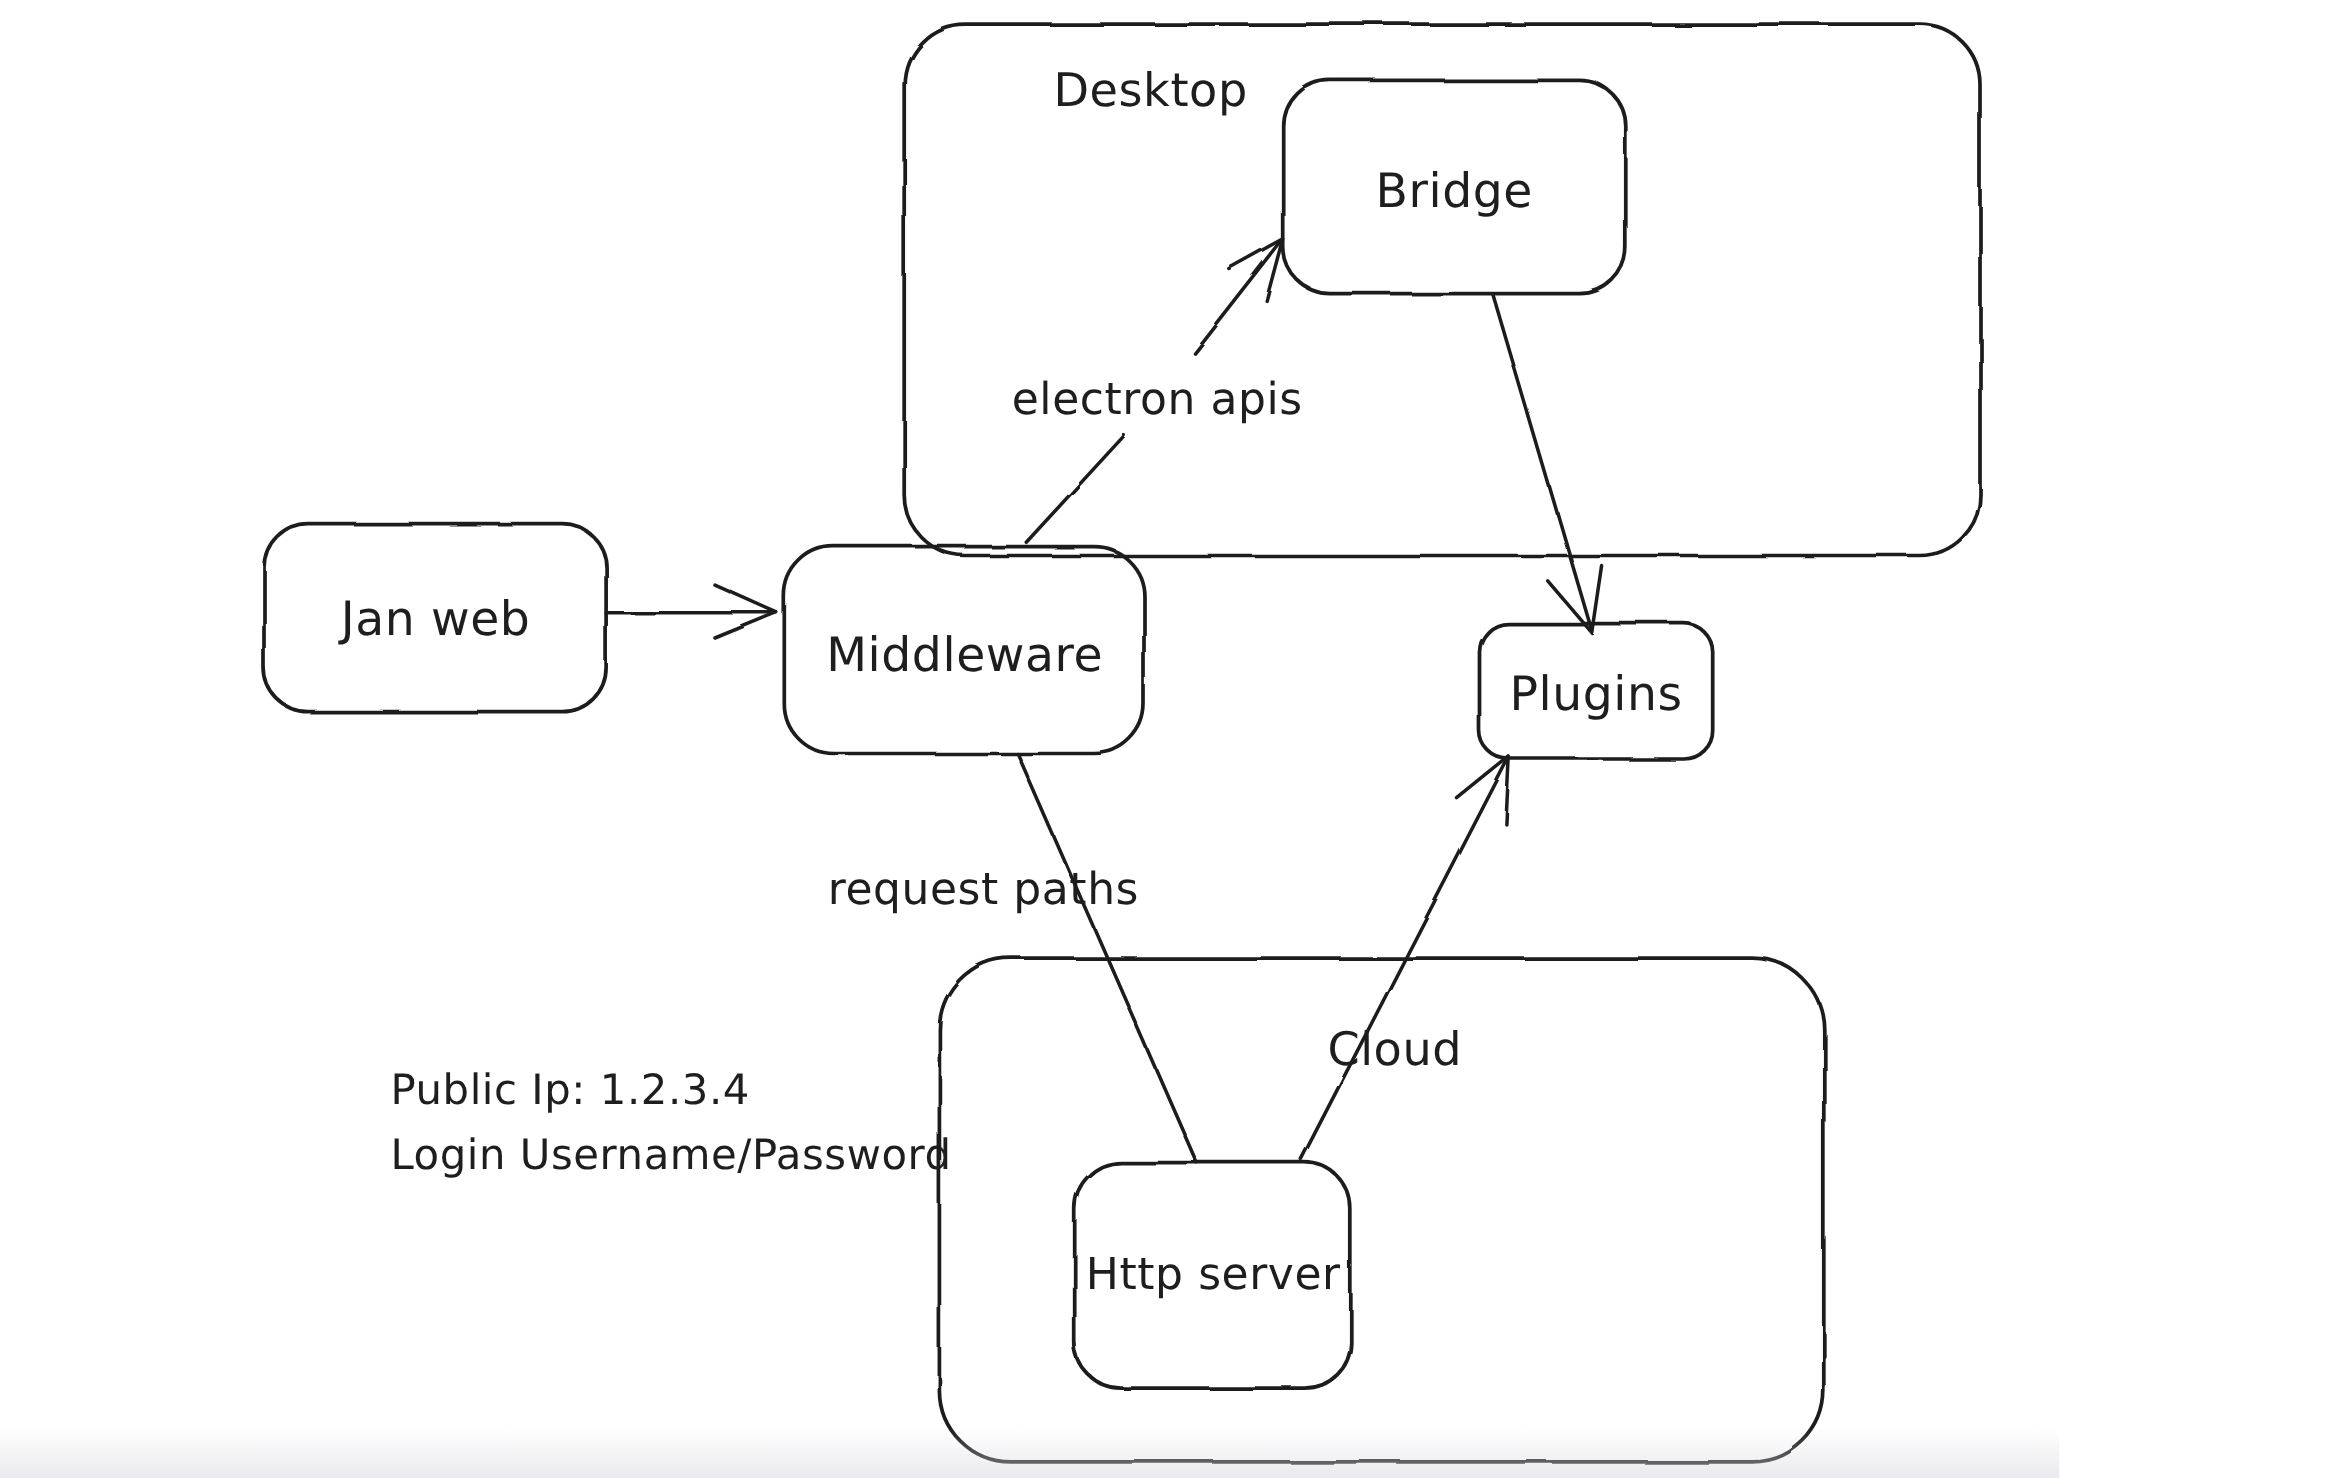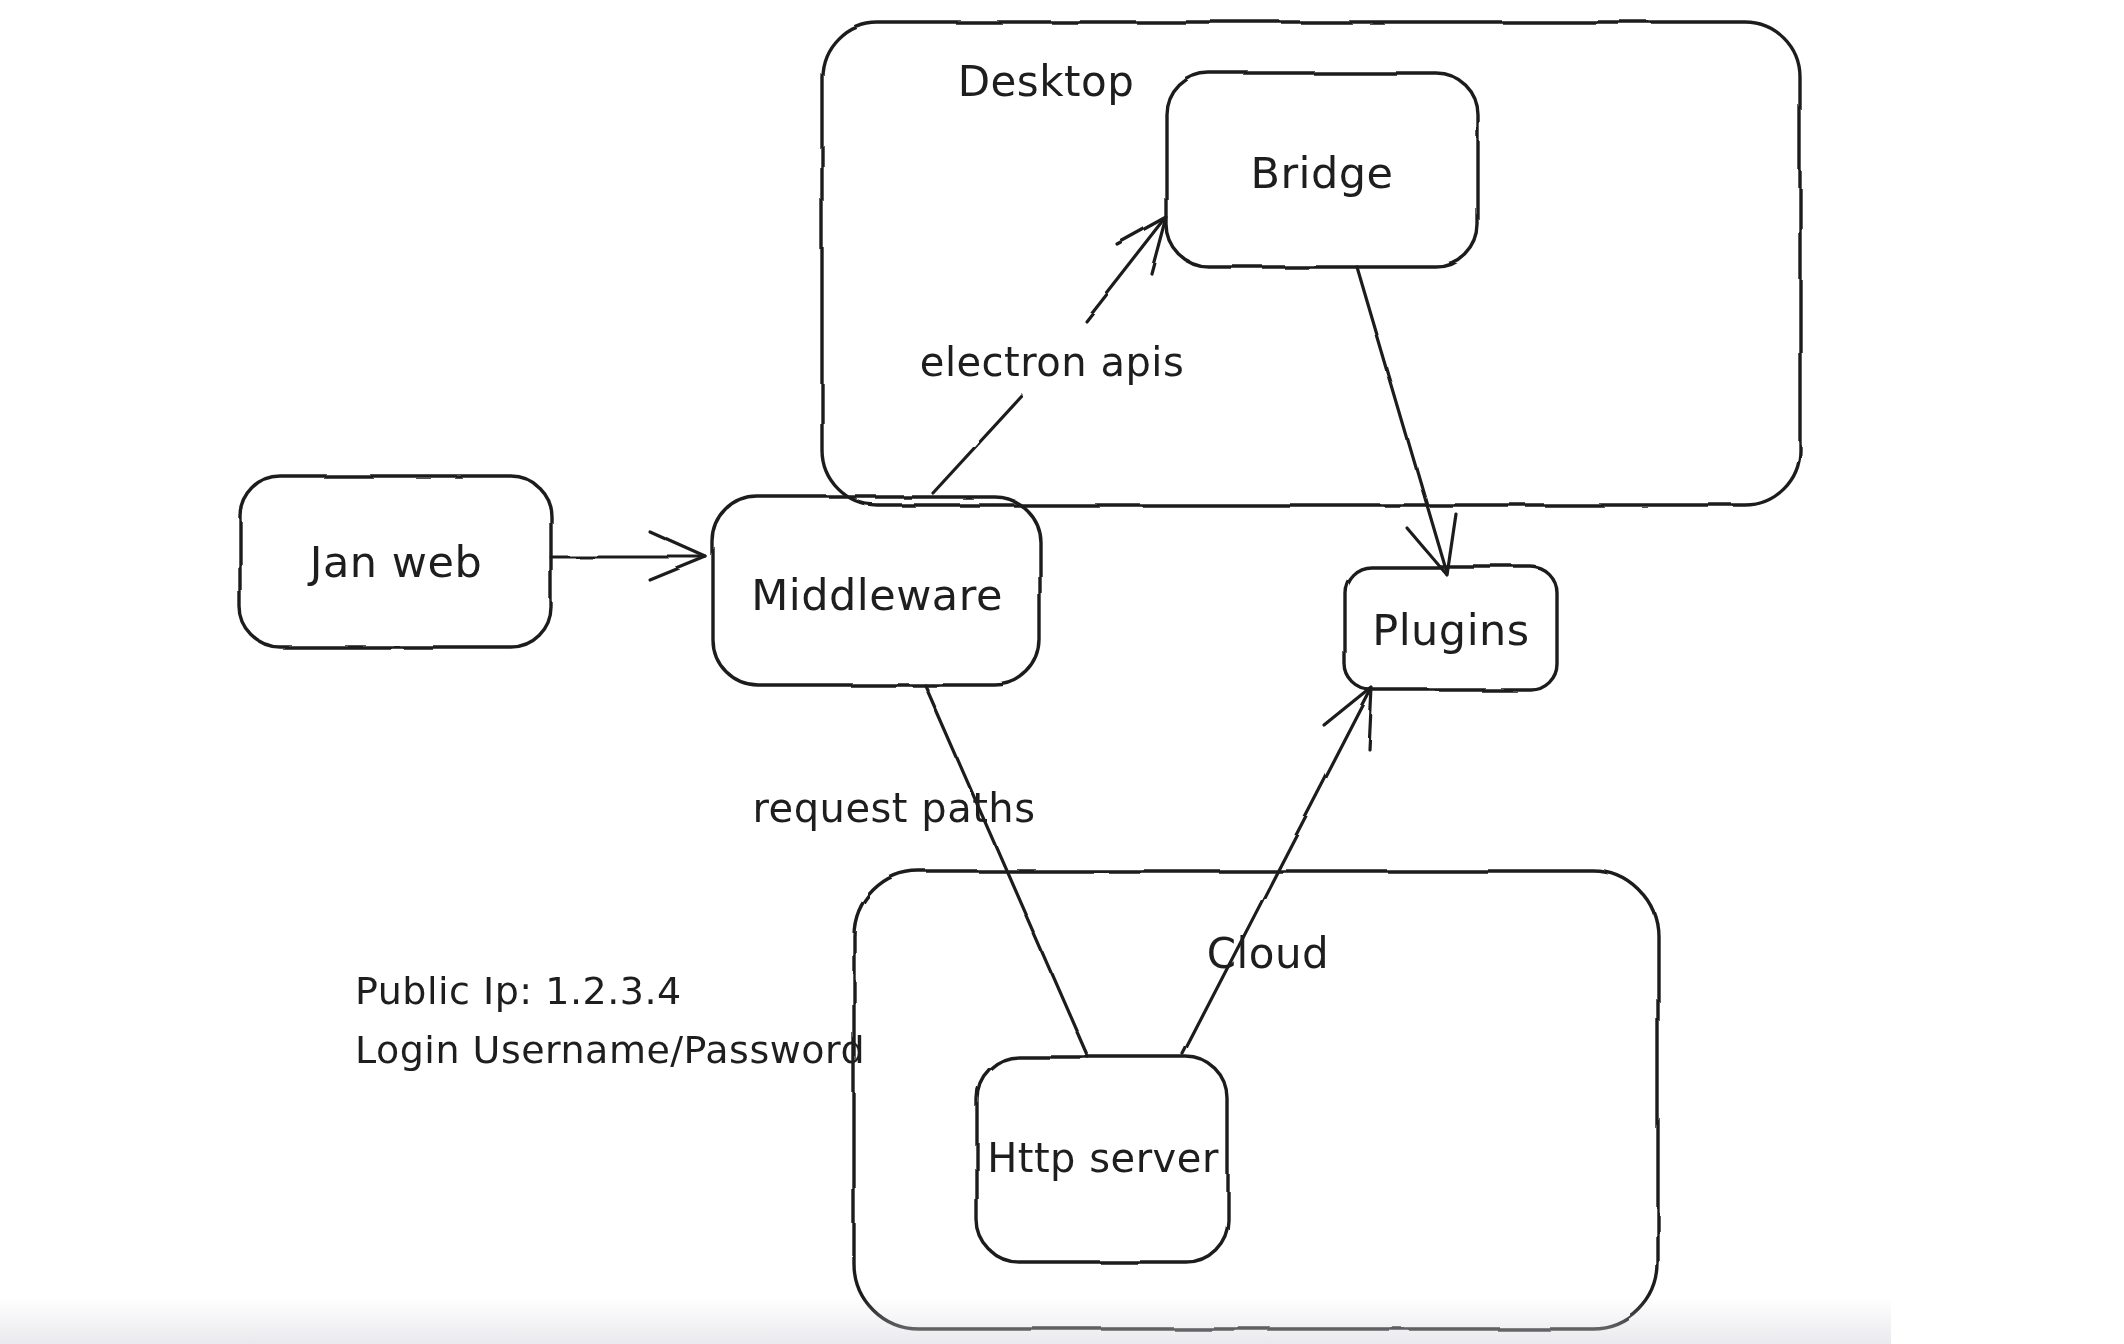--- a/index.html
+++ b/index.html
@@ -10,21 +10,20 @@
   body{
     width:2124px;height:1344px;
     background:var(--bg);
     font-family:"DejaVu Sans", sans-serif;
     overflow:hidden;
   }
   .canvas-wrap{
     position:relative;
     width:1872px;height:1344px;
     background:var(--bg);
-    padding-left:19px;
   }
   svg.board{position:absolute;inset:0;display:block;}
   .shape{
     fill:none;
     stroke:var(--stroke);
     stroke-width:3.4;
     stroke-linecap:round;
     stroke-linejoin:round;
   }
   .wire{

